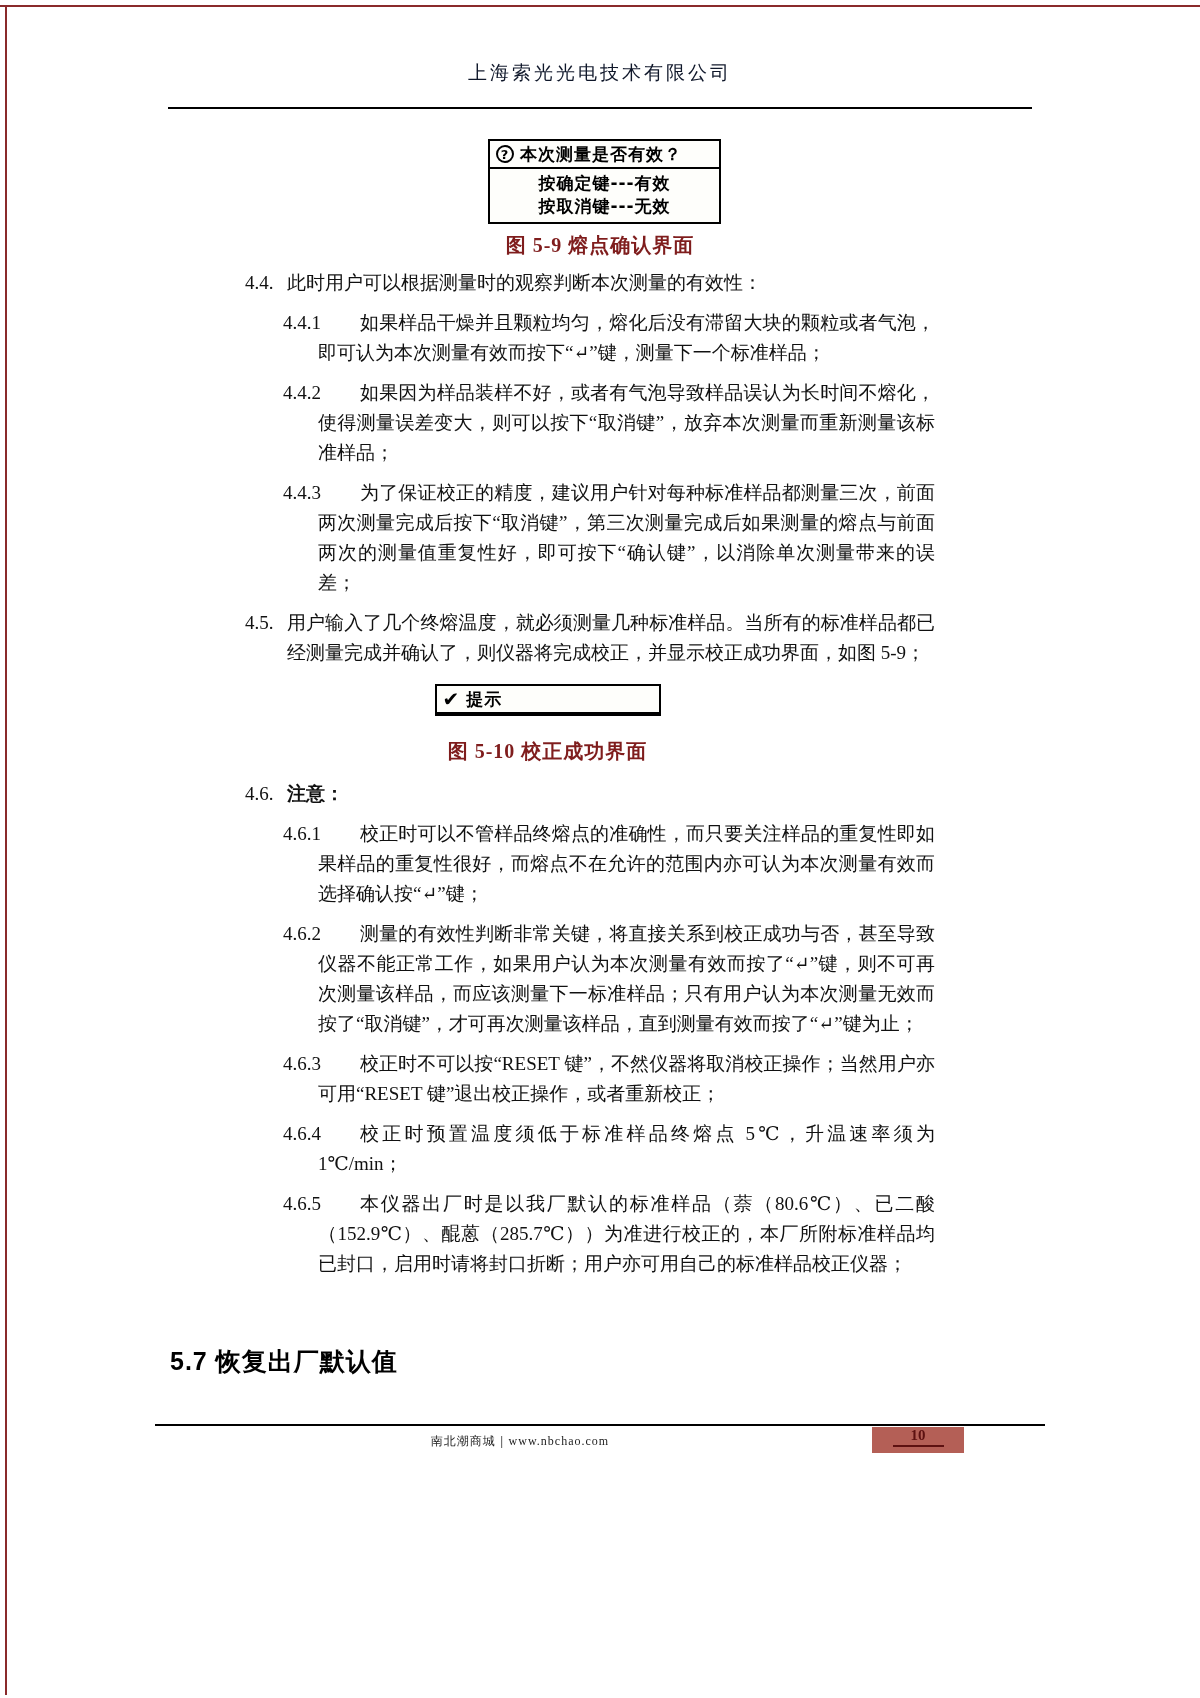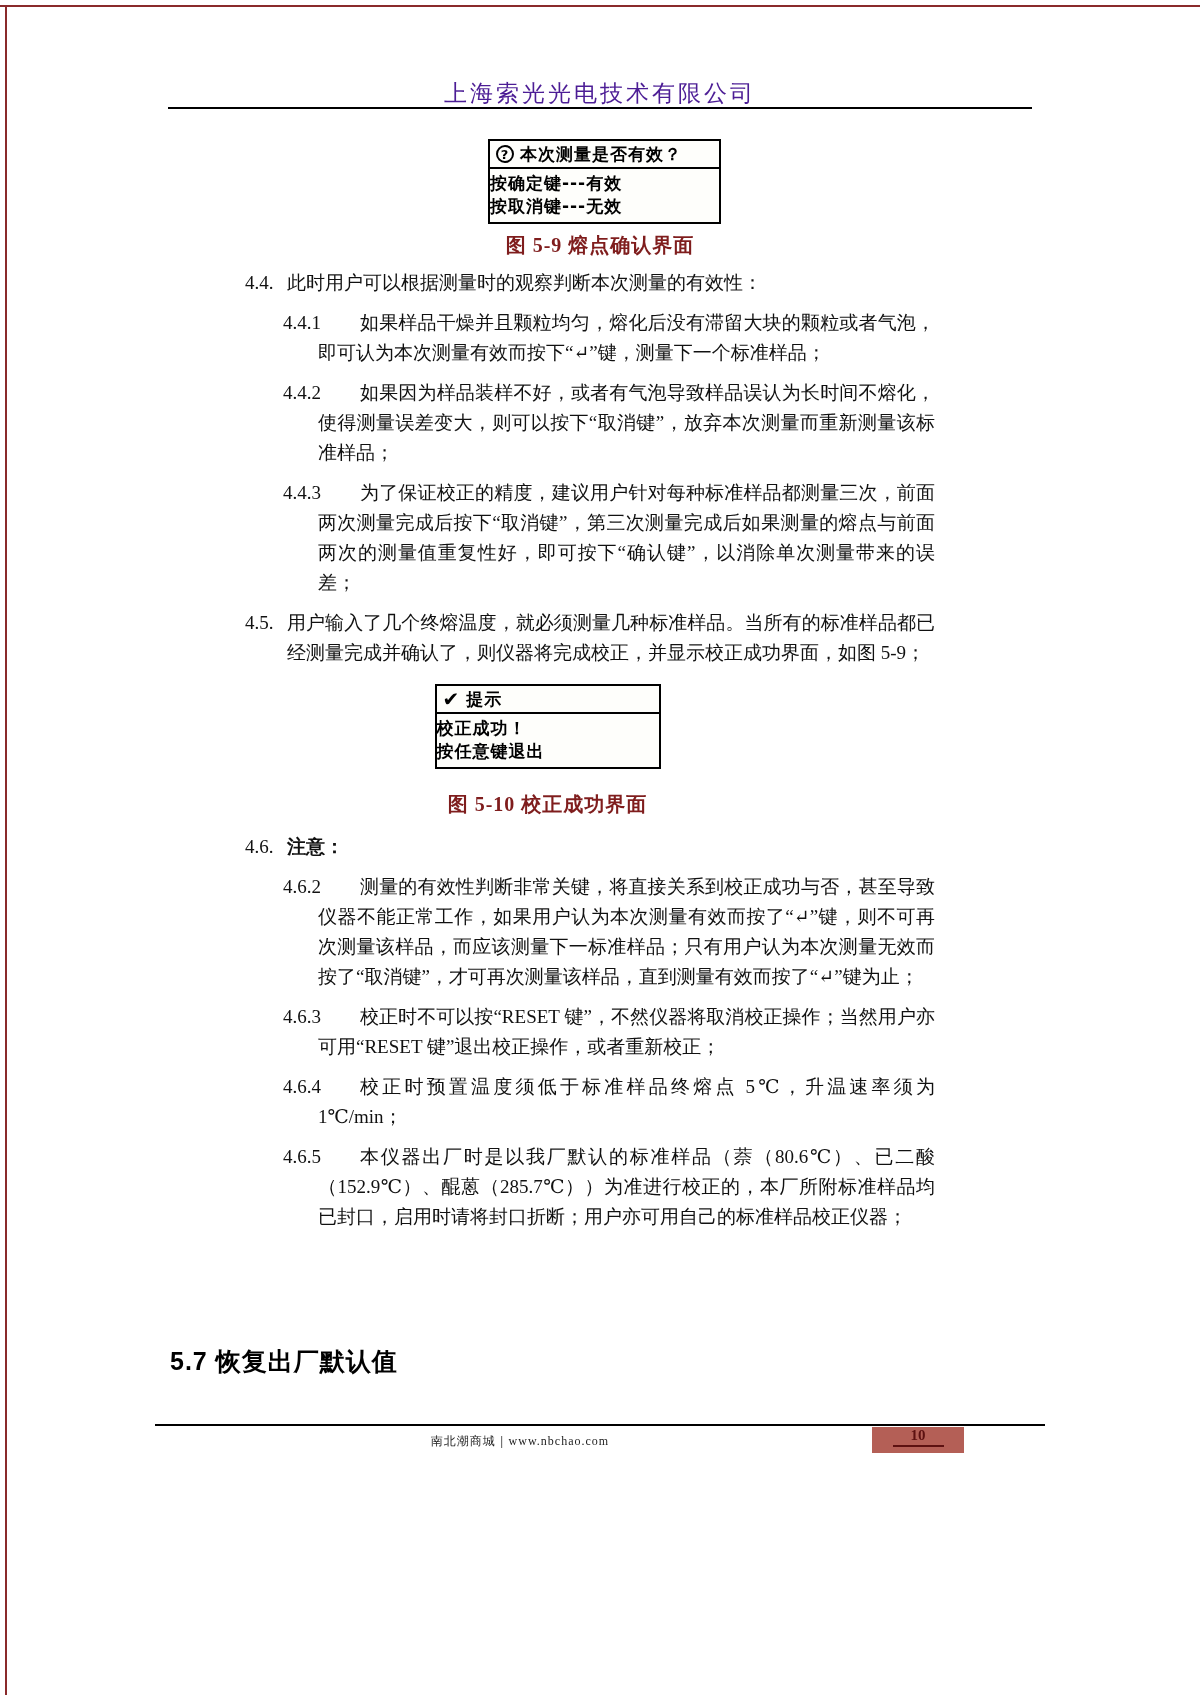--- a/index.html
+++ b/index.html
@@ -11,38 +11,38 @@
     font-family: "Liberation Serif", "DejaVu Serif", serif;
     color: #111;
     overflow: hidden;
   }
   
   .border-top  { position: absolute; top: 5px; left: 0; width: 1200px; height: 2px; background: #8a2a2b; }
   .border-left { position: absolute; top: 5px; left: 5px; width: 2px; height: 1690px; background: #8a2a2b; }
 
   
   .header-text {
-    position: absolute; top: 78px; left: 0; width: 1200px;
-    text-align: center; font-size: 23px; letter-spacing: 3px; color: #4c1d95;
+    position: absolute; top: 60px; left: 0; width: 1200px;
+    text-align: center; font-size: 19px; letter-spacing: 3px; color: #0f172a;
   }
   .header-line { position: absolute; top: 107px; left: 168px; width: 864px; height: 2px; background: #000; }
 
   
   .lcd {
     border: 2px solid #000; background: #fefefb;
     font-family: "DejaVu Sans", "Liberation Sans", sans-serif;
     font-weight: bold; color: #000;
   }
   .lcd-title {
     display: flex; align-items: center; gap: 6px;
     height: 28px; padding: 0 6px;
     border-bottom: 2px solid #000;
     font-size: 17px; letter-spacing: 1px;
   }
-  .lcd-body { padding: 3px 0 4px; text-align: left; font-size: 17px; line-height: 23px; letter-spacing: 1px; }
+  .lcd-body { padding: 3px 0 4px; text-align: center; font-size: 17px; line-height: 23px; letter-spacing: 1px; }
   #lcd1 { position: absolute; left: 488px; top: 139px; width: 233px; }
   .q-icon {
     display: inline-flex; align-items: center; justify-content: center; flex: none;
     width: 18px; height: 18px; border: 2px solid #000; border-radius: 50%;
     font-size: 13px; line-height: 1; font-weight: bold;
   }
   .check-icon { font-size: 20px; line-height: 1; flex: none; }
 
   .fig-caption {
     text-align: center; font-weight: bold; font-size: 20px; color: #7f1d1d; letter-spacing: 1px;
@@ -131,32 +131,31 @@
   <div class="item lvl1">
     <span class="num">4.5.</span><span class="txt">用户输入了几个终熔温度，就必须测量几种标准样品。当所有的标准样品都已经测量完成并确认了，则仪器将完成校正，并显示校正成功界面，如图 5-9；</span>
   </div>
 
   <div class="figure-block">
     <div class="lcd" id="lcd2">
       <div class="lcd-title">
         <span class="check-icon">✔</span>
         <span>提示</span>
       </div>
-      <div class="lcd-body">
-        <div>校正成功！</div>
-        <div>按任意键退出</div>
-      </div>
     </div>
     <div class="fig-caption" id="caption2">图 5-10 校正成功界面</div>
   </div>
 
   <div class="item lvl1">
     <span class="num">4.6.</span><span class="txt strong">注意：</span>
   </div>
 
+  <div class="item lvl2">
+    <span class="num">4.6.1</span><span class="txt">校正时可以不管样品终熔点的准确性，而只要关注样品的重复性即如果样品的重复性很好，而熔点不在允许的范围内亦可认为本次测量有效而选择确认按“↵”键；</span>
+  </div>
 
   <div class="item lvl2">
     <span class="num">4.6.2</span><span class="txt">测量的有效性判断非常关键，将直接关系到校正成功与否，甚至导致仪器不能正常工作，如果用户认为本次测量有效而按了“↵”键，则不可再次测量该样品，而应该测量下一标准样品；只有用户认为本次测量无效而按了“取消键”，才可再次测量该样品，直到测量有效而按了“↵”键为止；</span>
   </div>
 
   <div class="item lvl2">
     <span class="num">4.6.3</span><span class="txt">校正时不可以按“RESET 键”，不然仪器将取消校正操作；当然用户亦可用“RESET 键”退出校正操作，或者重新校正；</span>
   </div>
 
   <div class="item lvl2">

